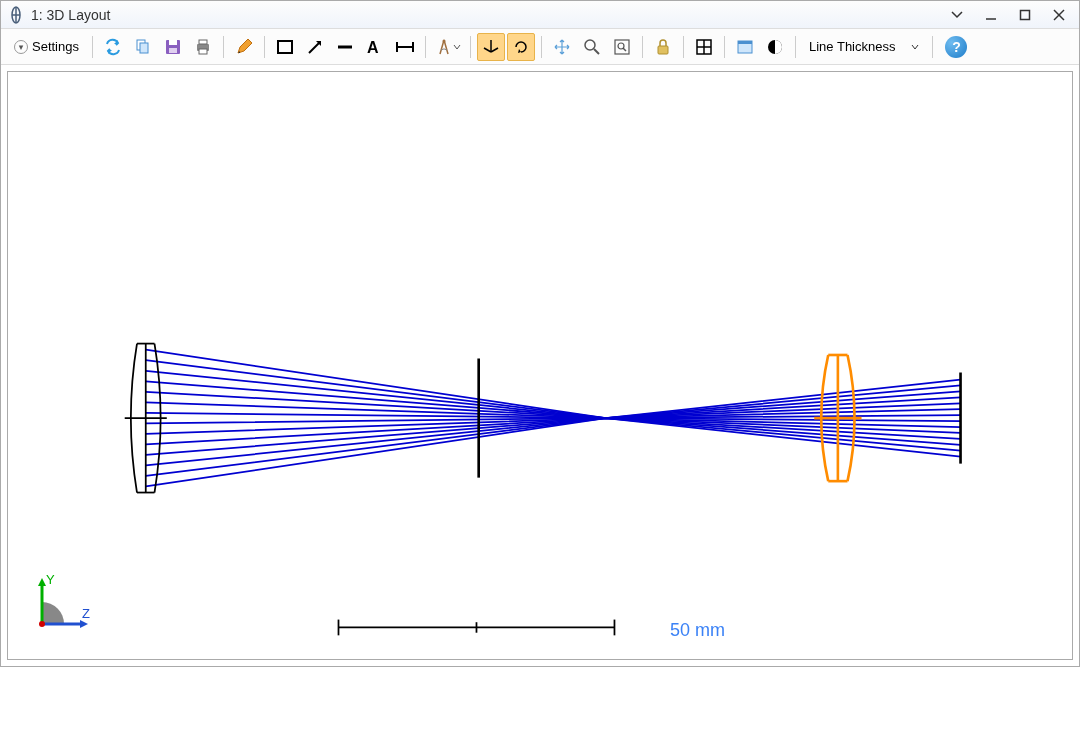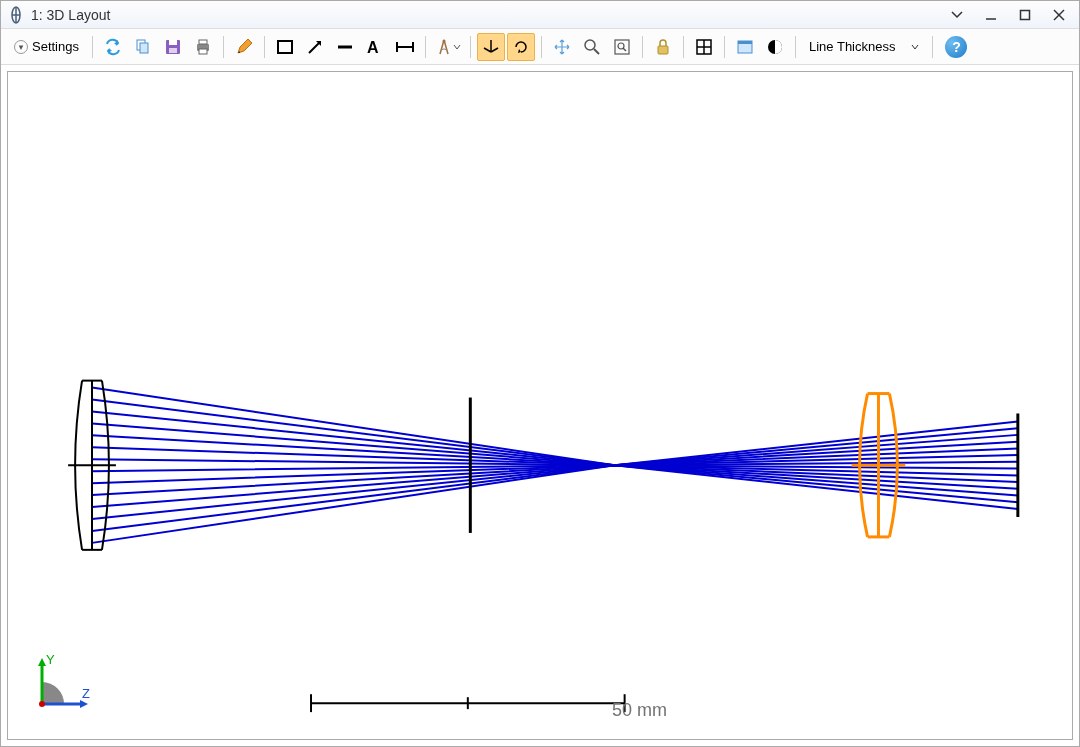--- a/index.html
+++ b/index.html
@@ -8,21 +8,21 @@
     padding: 0;
     font-family: "Segoe UI", Tahoma, sans-serif;
     font-size: 13px;
     background: #fff;
     width: 1080px;
     height: 747px;
     overflow: hidden;
   }
   .window {
     width: 1080px;
-    height: 747px;
+    height: 667px;
     border: 1px solid #aaa;
     display: flex;
     flex-direction: column;
     background: #fff;
   }
   .titlebar {
     height: 28px;
     background: linear-gradient(to bottom, #fdfdfd, #f0f4fb);
     border-bottom: 1px solid #ddd;
     display: flex;
@@ -107,24 +107,24 @@
     position: relative;
     background: #fff;
   }
   .canvas-svg {
     position: absolute;
     top: 0; left: 0;
     width: 100%; height: 100%;
   }
   .scale-label {
     position: absolute;
-    left: 604px;
+    left: 662px;
     bottom: 18px;
     font-size: 18px;
-    color: #737373;
+    color: #3b82f6;
   }
   .axis-widget {
     position: absolute;
     left: 26px;
     bottom: 24px;
   }
 </style>
 </head>
 <body>
 

